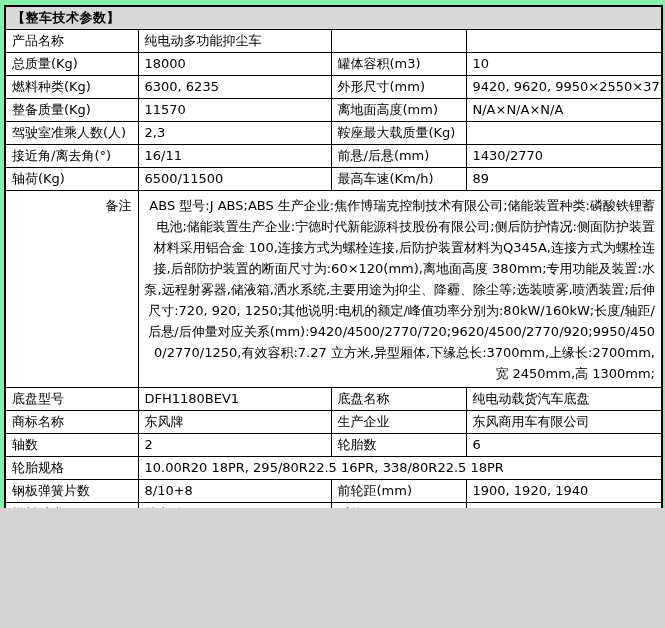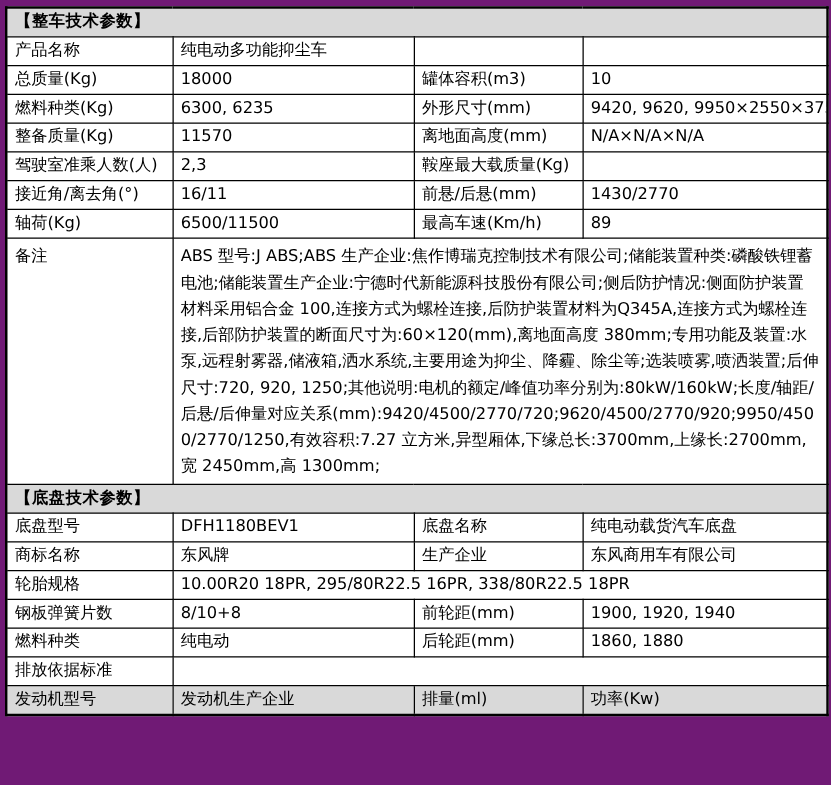--- a/index.html
+++ b/index.html
@@ -4,22 +4,22 @@
 <style>
   html, body {
     margin: 0;
     padding: 0;
     background: #d4d4d4;
     font-family: "DejaVu Sans", "Liberation Sans", sans-serif;
     color: #000;
   }
   .page {
     width: 665px;
-    height: 628px;
-    background: #701a75;
+    height: 508px;
+    background: #86efac;
     box-sizing: border-box;
     padding: 5px 4px;
   }
   table.spec {
     border-collapse: collapse;
     table-layout: fixed;
     width: 657px;
     background: #ffffff;
     border: 2px solid #000000;
   }
@@ -41,20 +41,21 @@
   }
   tr.subheader td {
     background: #d9d9d9;
     font-weight: normal;
   }
   tr.remarks-row td {
     vertical-align: top;
     white-space: normal;
     line-height: 21px;
     padding-top: 4px;
+    text-align: right;
   }
 </style>
 </head>
 <body>
 
 <div class="page">
   <table class="spec">
     <colgroup>
         <col style="width: 133px;">
         <col style="width: 193px;">
@@ -104,34 +105,37 @@
         <tr>
           <td>轴荷(Kg)</td>
           <td>6500/11500</td>
           <td>最高车速(Km/h)</td>
           <td>89</td>
         </tr>
         <tr class="remarks-row">
           <td>备注</td>
           <td colspan="3">ABS 型号:J ABS;ABS 生产企业:焦作博瑞克控制技术有限公司;储能装置种类:磷酸铁锂蓄电池;储能装置生产企业:宁德时代新能源科技股份有限公司;侧后防护情况:侧面防护装置材料采用铝合金 100,连接方式为螺栓连接,后防护装置材料为Q345A,连接方式为螺栓连接,后部防护装置的断面尺寸为:60×120(mm),离地面高度 380mm;专用功能及装置:水泵,远程射雾器,储液箱,洒水系统,主要用途为抑尘、降霾、除尘等;选装喷雾,喷洒装置;后伸尺寸:720, 920, 1250;其他说明:电机的额定/峰值功率分别为:80kW/160kW;长度/轴距/后悬/后伸量对应关系(mm):9420/4500/2770/720;9620/4500/2770/920;9950/4500/2770/1250,有效容积:7.27 立方米,异型厢体,下缘总长:3700mm,上缘长:2700mm,宽 2450mm,高 1300mm;</td>
         </tr>
-        <tr class="section">
-          <td colspan="4">【底盘技术参数】</td>
-        </tr>
         <tr>
           <td>底盘型号</td>
           <td>DFH1180BEV1</td>
           <td>底盘名称</td>
           <td>纯电动载货汽车底盘</td>
         </tr>
         <tr>
           <td>商标名称</td>
           <td>东风牌</td>
           <td>生产企业</td>
           <td>东风商用车有限公司</td>
+        </tr>
+        <tr>
+          <td>轴数</td>
+          <td>2</td>
+          <td>轮胎数</td>
+          <td>6</td>
         </tr>
         <tr>
           <td>轮胎规格</td>
           <td colspan="3">10.00R20 18PR, 295/80R22.5 16PR, 338/80R22.5 18PR</td>
         </tr>
         <tr>
           <td>钢板弹簧片数</td>
           <td>8/10+8</td>
           <td>前轮距(mm)</td>
           <td>1900, 1920, 1940</td>

